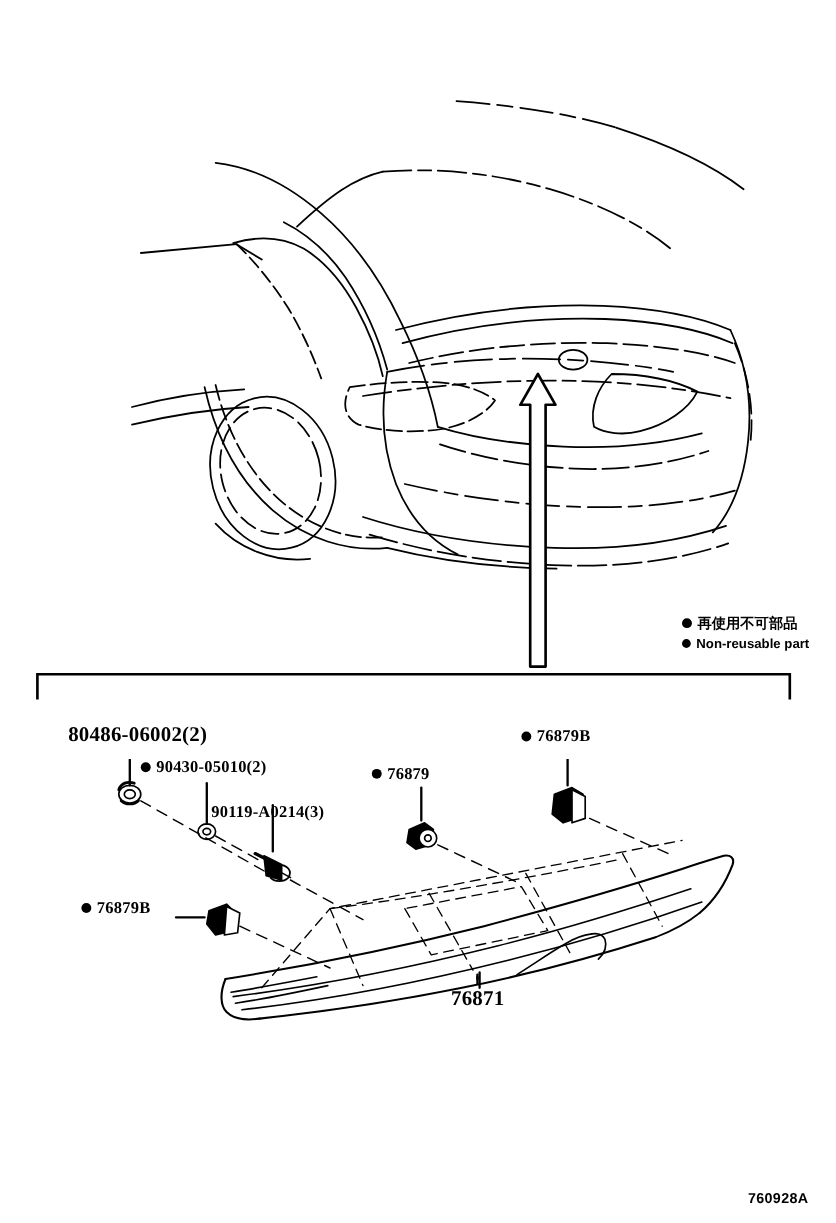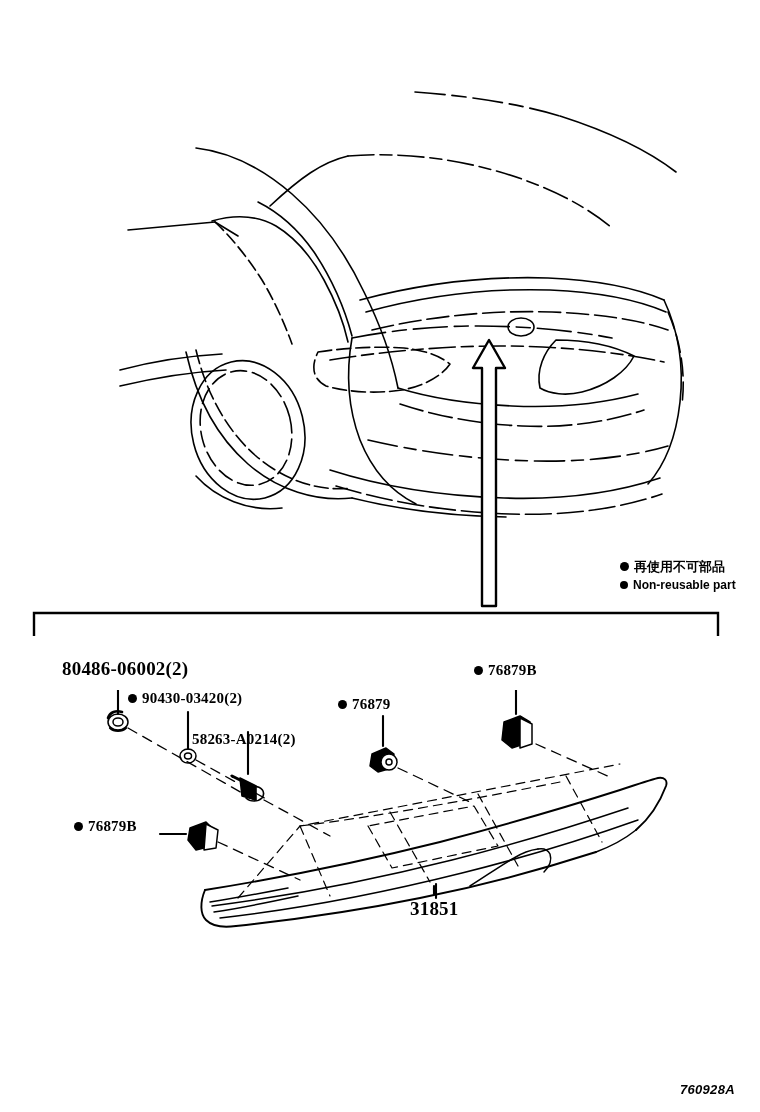--- a/index.html
+++ b/index.html
@@ -11,21 +11,21 @@
        color:#000;white-space:nowrap;letter-spacing:.2px;}
   .lbl-lg{font-size:19px;}
   .lbl-md{font-size:15px;}
   .legend{position:absolute;white-space:nowrap;color:#000;}
   .legend-jp{font-family:"DejaVu Sans",sans-serif;font-size:13px;font-weight:bold;}
   .legend-en{font-family:"Liberation Sans",sans-serif;font-size:12px;font-weight:bold;}
   .dot{display:inline-block;width:9px;height:9px;border-radius:50%;
        background:#000;margin-right:5px;vertical-align:middle;position:relative;top:-1px;}
   .dot-sm{width:8px;height:8px;}
   .diagid{position:absolute;font-family:"Liberation Sans",sans-serif;
-          font-size:13px;font-weight:bold;color:#000;letter-spacing:.3px;font-style:italic;}
+          font-size:13px;font-weight:bold;color:#000;letter-spacing:.3px;}
 </style>
 </head>
 <body>
 
 <div class="page">
 
   <svg width="760" height="620" viewBox="0 0 760 620" style="position:absolute;left:0;top:0;">
     <g fill="none" stroke="#000" stroke-width="1.6" stroke-linecap="round" stroke-linejoin="round">
 
       <path d="M415,92 C470,96 520,104 560,116" stroke-dasharray="30,7,14,7"></path>
@@ -186,38 +186,38 @@
       <path d="M438,192 L438,206" stroke="none"></path>
       <path d="M436,194 L436,208" stroke-width="2.1"></path>
     </g>
   </svg>
 
   <div class="lbl lbl-lg" style="left:62px;top:658px;">
     <span>80486-06002(2)</span>
   </div>
 
   <div class="lbl lbl-md" style="left:128px;top:690px;">
-    <span class="dot"></span><span>90430-03420(2)</span>
+    <span class="dot"></span><span>90430-05010(2)</span>
   </div>
 
   <div class="lbl lbl-md" style="left:192px;top:731px;">
-    <span>58263-A0214(2)</span>
+    <span>90119-A0214(3)</span>
   </div>
 
   <div class="lbl lbl-md" style="left:338px;top:696px;text-align:center;">
     <span class="dot"></span><span>76879</span>
   </div>
 
   <div class="lbl lbl-md" style="left:474px;top:662px;">
     <span class="dot"></span><span>76879B</span>
   </div>
 
   <div class="lbl lbl-md" style="left:74px;top:818px;">
     <span class="dot"></span><span>76879B</span>
   </div>
 
   <div class="lbl lbl-lg" style="left:410px;top:898px;">
-    <span>31851</span>
+    <span>76871</span>
   </div>
 
   <div class="diagid" style="left:680px;top:1082px;">760928A</div>
 
 </div>
 
 </body></html>

